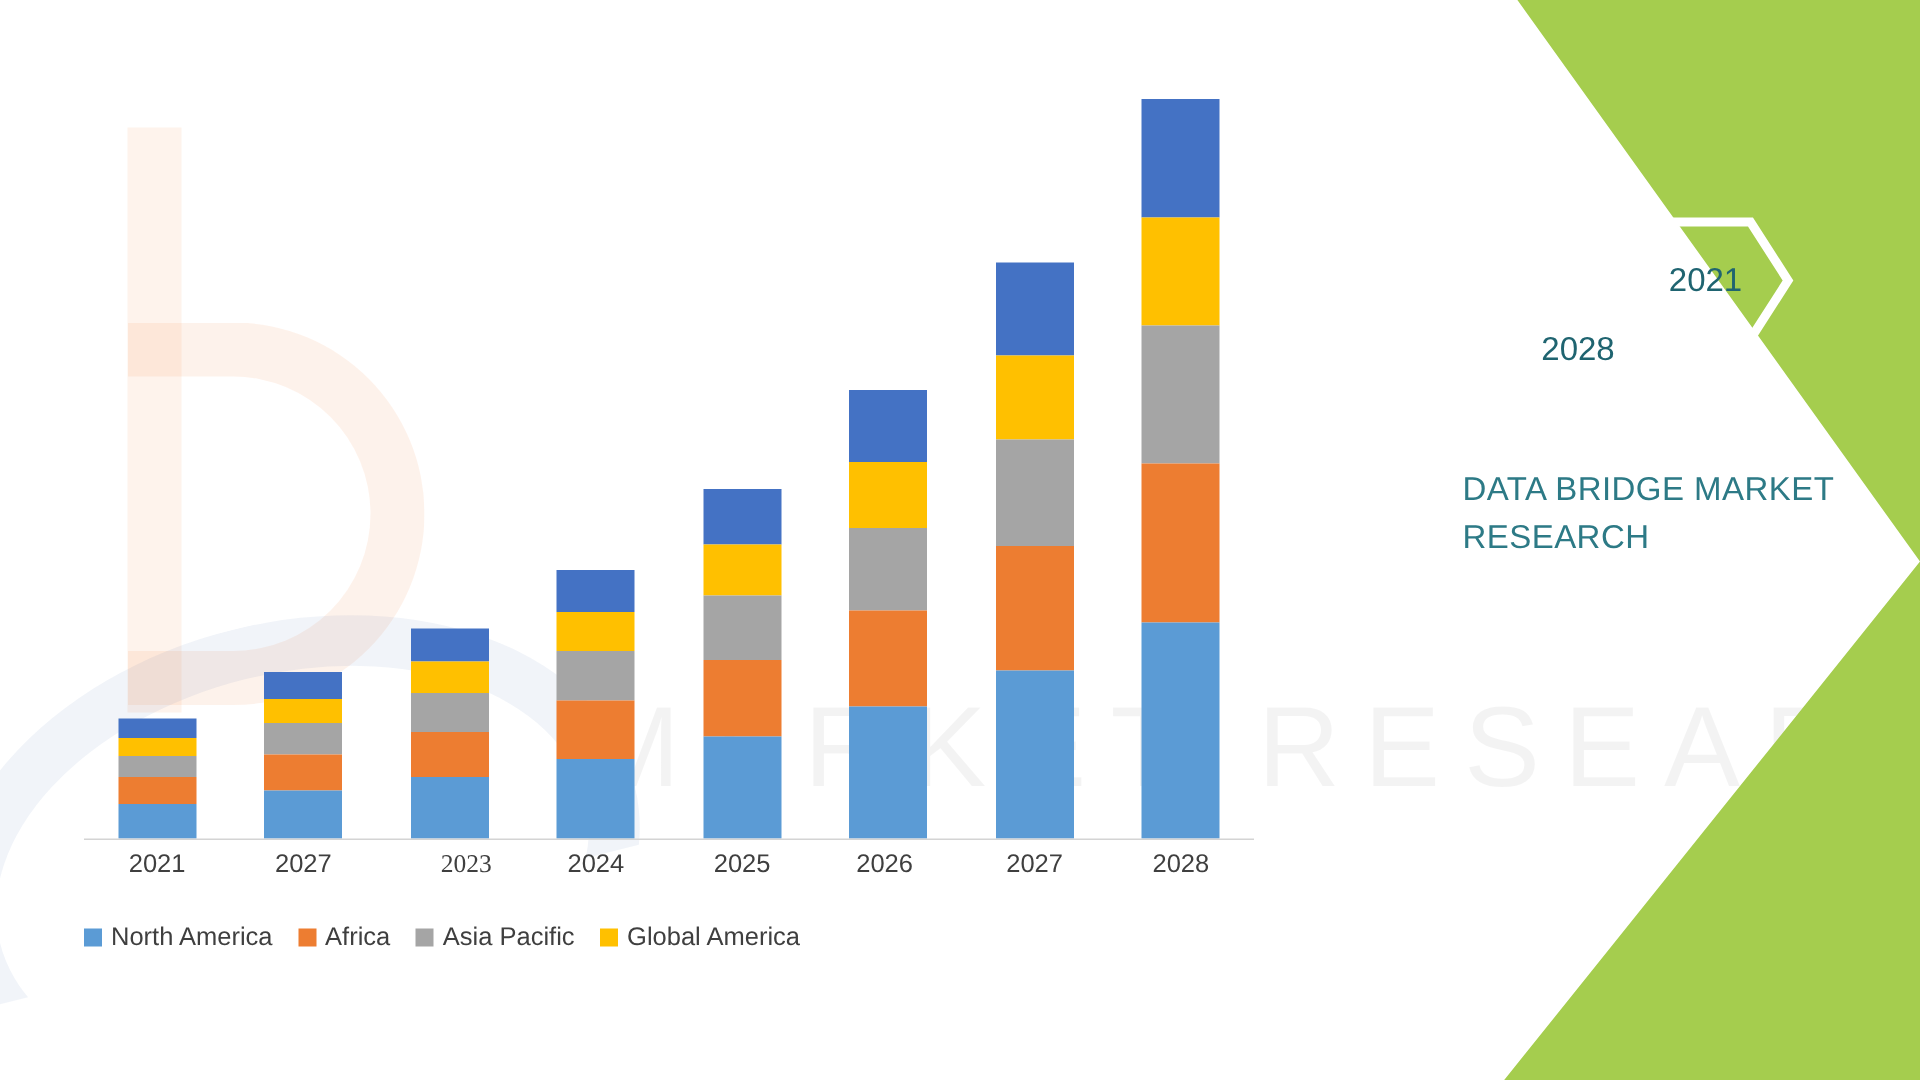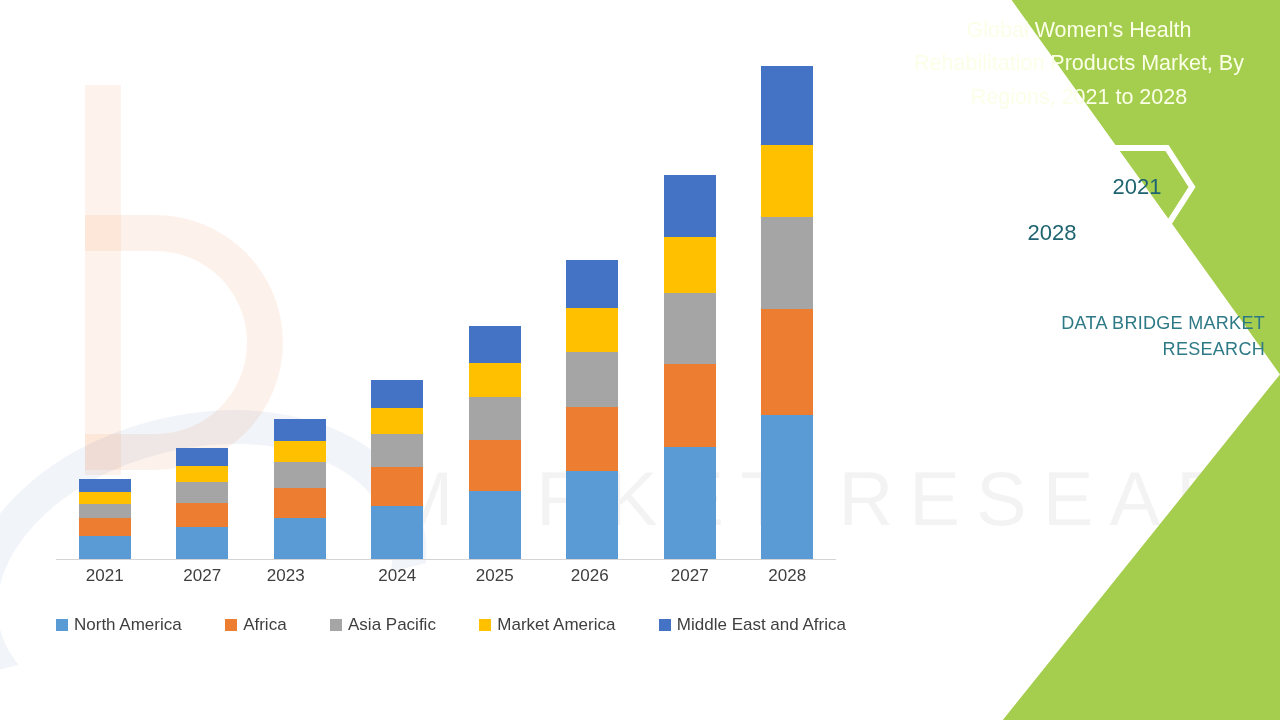--- a/index.html
+++ b/index.html
@@ -101,21 +101,21 @@
     color: #3F3F3F;
     top: 0;
   }
 
   
   #legend {
     position: absolute;
     left: 56px; top: 615px;
     width: 790px;
     display: flex;
-    justify-content: space-between;
+    justify-content: flex-start;
     align-items: center;
     gap: 17px;
   }
   .legend-item { display: flex; align-items: center; gap: 6px; }
   .legend-swatch { width: 12px; height: 12px; flex: 0 0 auto; }
   .legend-label { font-size: 17px; color: #3F3F3F; white-space: nowrap; }
 
   
   #green-panel {
     position: absolute;
@@ -141,22 +141,22 @@
     color: #1F6470;
     font-weight: 400;
   }
   .lbl-2021 { left: 1098px; top: 174px; width: 78px; text-align: center; }
   .lbl-2028 { left: 1012px; top: 220px; width: 80px; text-align: center; }
 
   .brand-name {
     position: absolute;
     left: 975px; top: 310px;
     width: 290px;
-    text-align: right;
-    font-size: 18px;
+    text-align: left;
+    font-size: 22px;
     line-height: 1.45;
     color: #2D7A86;
     letter-spacing: 0.3px;
   }
 
   
   #logo {
     position: absolute;
     left: 886px; top: 636px;
     width: 225px; height: 72px;
@@ -254,21 +254,21 @@
           <div class="seg" style="background: rgb(165, 165, 165); height: 91.5381px;"></div>
           <div class="seg" style="background: rgb(255, 192, 0); height: 72.0619px;"></div>
           <div class="seg" style="background: rgb(68, 114, 196); height: 78.8786px;"></div>
         </div>
       </div>
     <div class="axis-line"></div>
   </div>
   <div class="x-labels" id="x-labels">
       <div class="x-label" style="left: 0px; width: 97.5px;">2021</div>
       <div class="x-label" style="left: 97.5px; width: 97.5px;">2027</div>
-      <div class="x-label" style="left: 181px; width: 97.5px;">2023</div>
+      <div class="x-label" style="left: 206px; width: 97.5px; font-family: Liberation Serif, serif;">2023</div>
       <div class="x-label" style="left: 292.5px; width: 97.5px;">2024</div>
       <div class="x-label" style="left: 390px; width: 97.5px;">2025</div>
       <div class="x-label" style="left: 485px; width: 97.5px;">2026</div>
       <div class="x-label" style="left: 585px; width: 97.5px;">2027</div>
       <div class="x-label" style="left: 682.5px; width: 97.5px;">2028</div>
     </div>
 
   <div id="legend">
       <div class="legend-item">
         <span class="legend-swatch" style="background: rgb(91, 155, 213);"></span>
@@ -277,30 +277,25 @@
       <div class="legend-item">
         <span class="legend-swatch" style="background: rgb(237, 125, 49);"></span>
         <span class="legend-label">Africa</span>
       </div>
       <div class="legend-item">
         <span class="legend-swatch" style="background: rgb(165, 165, 165);"></span>
         <span class="legend-label">Asia Pacific</span>
       </div>
       <div class="legend-item">
         <span class="legend-swatch" style="background: rgb(255, 192, 0);"></span>
-        <span class="legend-label">Market America</span>
-      </div>
-      <div class="legend-item">
-        <span class="legend-swatch" style="background: rgb(68, 114, 196);"></span>
-        <span class="legend-label">Middle East and Africa</span>
+        <span class="legend-label">Global America</span>
       </div>
     </div>
 
   <div id="green-panel"></div>
-  <div class="panel-title">Global Women's Health Rehabilitation Products Market, By Regions, 2021 to 2028</div>
 
   <svg class="hex-svg" width="1280" height="720">
     <polygon points="1002,241 1030,197 1086,197 1114,241 1086,285 1030,285" fill="none" stroke="#FFFFFF" stroke-width="6"></polygon>
     <polygon points="1092,187 1117,148 1167,148 1192,187 1167,226 1117,226" fill="none" stroke="#FFFFFF" stroke-width="6"></polygon>
   </svg>
   <div class="hex-label lbl-2021">2021</div>
   <div class="hex-label lbl-2028">2028</div>
 
   <div class="brand-name">DATA BRIDGE MARKET RESEARCH</div>
 

